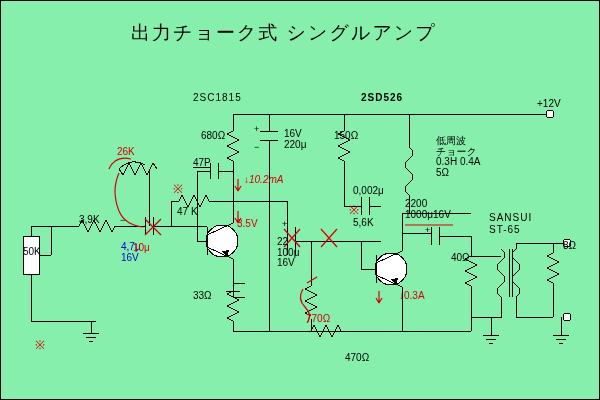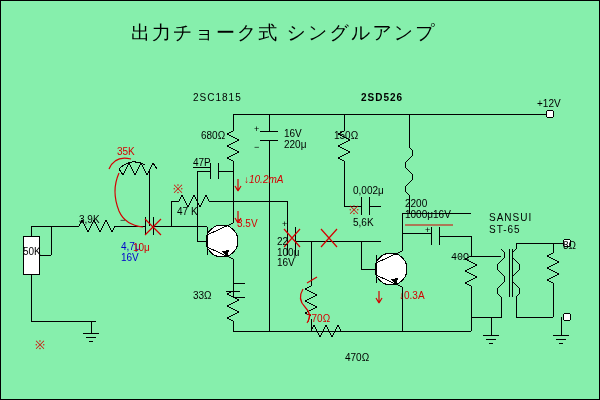--- a/index.html
+++ b/index.html
@@ -210,38 +210,42 @@
   </svg>
 
   <div class="t lbl" style="left:192px;top:92px;letter-spacing:1px;">2SC1815</div>
   <div class="t lbl" style="left:360px;top:92px;letter-spacing:1px;font-weight:bold;">2SD526</div>
   <div class="t lbl" style="left:536px;top:98px;">+12V</div>
 
   <div class="t lbl" style="left:22px;top:246px;">50K</div>
   <div class="t lbl" style="left:78px;top:214px;">3,9K</div>
   <div class="t lbl blue" style="left:120px;top:241px;">4,7μ
 16V</div>
-  <div class="t lbl red" style="left:116px;top:146px;">35K</div>
+  <div class="t lbl red" style="left:116px;top:146px;">26K</div>
   <div class="t lbl" style="left:200px;top:130px;">680Ω</div>
   <div class="t lbl" style="left:192px;top:157px;text-decoration:underline;">47P</div>
   <div class="t lbl" style="left:176px;top:206px;">47 K</div>
   <div class="t lbl" style="left:192px;top:290px;">33Ω</div>
   <div class="t lbl" style="left:283px;top:128px;">16V
 220μ</div>
   <div class="t lbl" style="left:333px;top:130px;">150Ω</div>
   <div class="t lbl" style="left:352px;top:185px;">0,002μ</div>
   <div class="t lbl" style="left:276px;top:236px;">22
 100μ
 16V</div>
   <div class="t lbl" style="left:352px;top:217px;">5,6K</div>
   <div class="t lbl" style="left:404px;top:198px;">2200
 1000μ16V</div>
   <div class="t lbl red" style="left:305px;top:313px;">770Ω</div>
   <div class="t lbl" style="left:344px;top:352px;">470Ω</div>
-  <div class="t lbl" style="left:450px;top:252px;font-family:Liberation Mono, monospace;">40Ω</div>
+  <div class="t lbl" style="left:435px;top:135px;">低周波
+チョーク
+0.3H 0.4A
+5Ω</div>
+  <div class="t lbl" style="left:450px;top:252px;">40Ω</div>
   <div class="t lbl" style="left:562px;top:240px;">8Ω</div>
 
   <div class="t lbl" style="left:488px;top:212px;letter-spacing:1px;">SANSUI</div>
   <div class="t lbl" style="left:488px;top:224px;letter-spacing:1px;">ST-65</div>
 
   <div class="t lbl red" style="left:243px;top:174px;font-style:italic;">↓10.2mA</div>
   <div class="t lbl red" style="left:236px;top:218px;">3.5V</div>
   <div class="t lbl red" style="left:398px;top:290px;">↓0.3A</div>
   <div class="t lbl red" style="left:132px;top:242px;">10μ</div>
 

